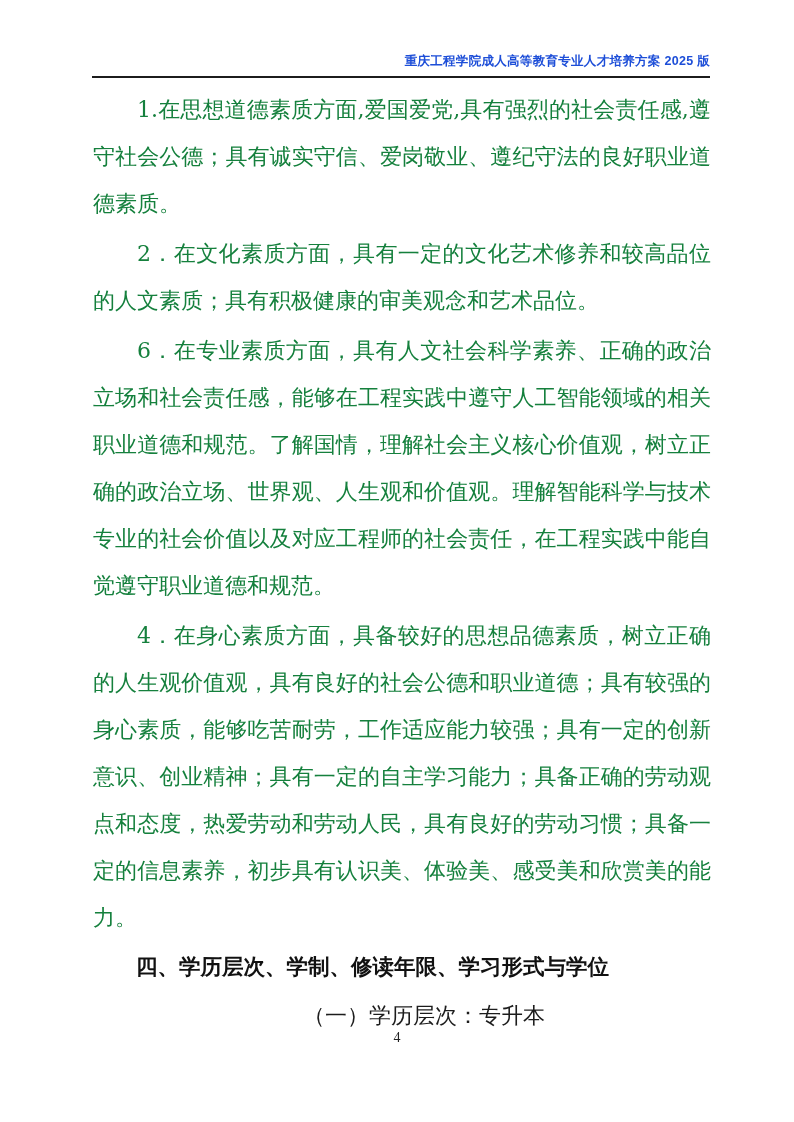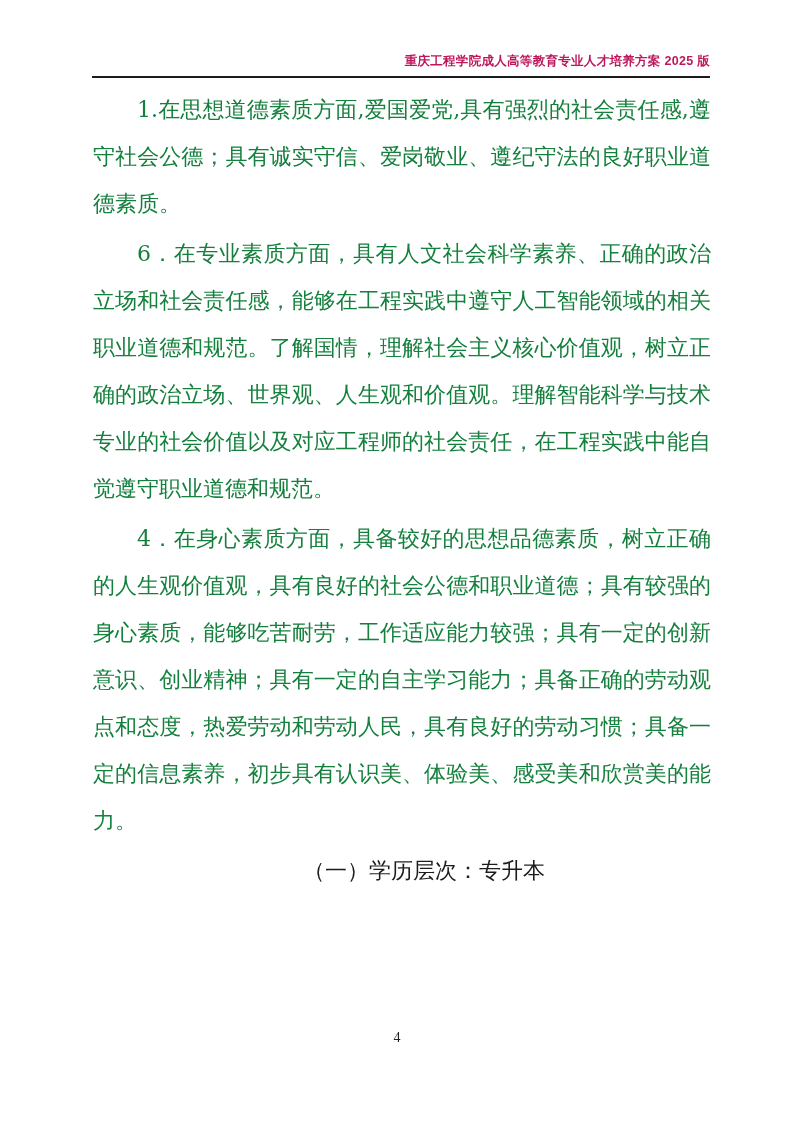--- a/index.html
+++ b/index.html
@@ -20,21 +20,21 @@
   .doc-header {
     position: absolute;
     left: 92px;
     width: 618px;
     top: 52px;
     text-align: right;
     font-family: "Liberation Sans", "DejaVu Sans", sans-serif;
     font-weight: 600;
     font-size: 12.5px;
     line-height: 18px;
-    color: #be185d;
+    color: #1d4ed8;
     padding-bottom: 6px;
     border-bottom: 2px solid #1c1c1c;
     letter-spacing: 0.3px;
   }
   
   .doc-body {
     position: absolute;
     left: 93px;
     width: 618px;
     top: 86px;
@@ -85,23 +85,25 @@
 <body>
 
 <div class="page">
 
   <div class="doc-header">
     <span>重庆工程学院成人高等教育专业人才培养方案 2025 版</span>
   </div>
 
   <div class="doc-body">
     <p class="body-para">1.在思想道德素质方面,爱国爱党,具有强烈的社会责任感,遵守社会公德；具有诚实守信、爱岗敬业、遵纪守法的良好职业道德素质。</p>
+    <p class="body-para">2．在文化素质方面，具有一定的文化艺术修养和较高品位的人文素质；具有积极健康的审美观念和艺术品位。</p>
     <p class="body-para">6．在专业素质方面，具有人文社会科学素养、正确的政治立场和社会责任感，能够在工程实践中遵守人工智能领域的相关职业道德和规范。了解国情，理解社会主义核心价值观，树立正确的政治立场、世界观、人生观和价值观。理解智能科学与技术专业的社会价值以及对应工程师的社会责任，在工程实践中能自觉遵守职业道德和规范。</p>
     <p class="body-para">4．在身心素质方面，具备较好的思想品德素质，树立正确的人生观价值观，具有良好的社会公德和职业道德；具有较强的身心素质，能够吃苦耐劳，工作适应能力较强；具有一定的创新意识、创业精神；具有一定的自主学习能力；具备正确的劳动观点和态度，热爱劳动和劳动人民，具有良好的劳动习惯；具备一定的信息素养，初步具有认识美、体验美、感受美和欣赏美的能力。</p>
 
+    <h2 class="section-heading">四、学历层次、学制、修读年限、学习形式与学位</h2>
 
     <p class="section-item">（一）学历层次：专升本</p>
   </div>
 
   <div class="doc-footer">
     <span>4</span>
   </div>
 
 </div>
 

